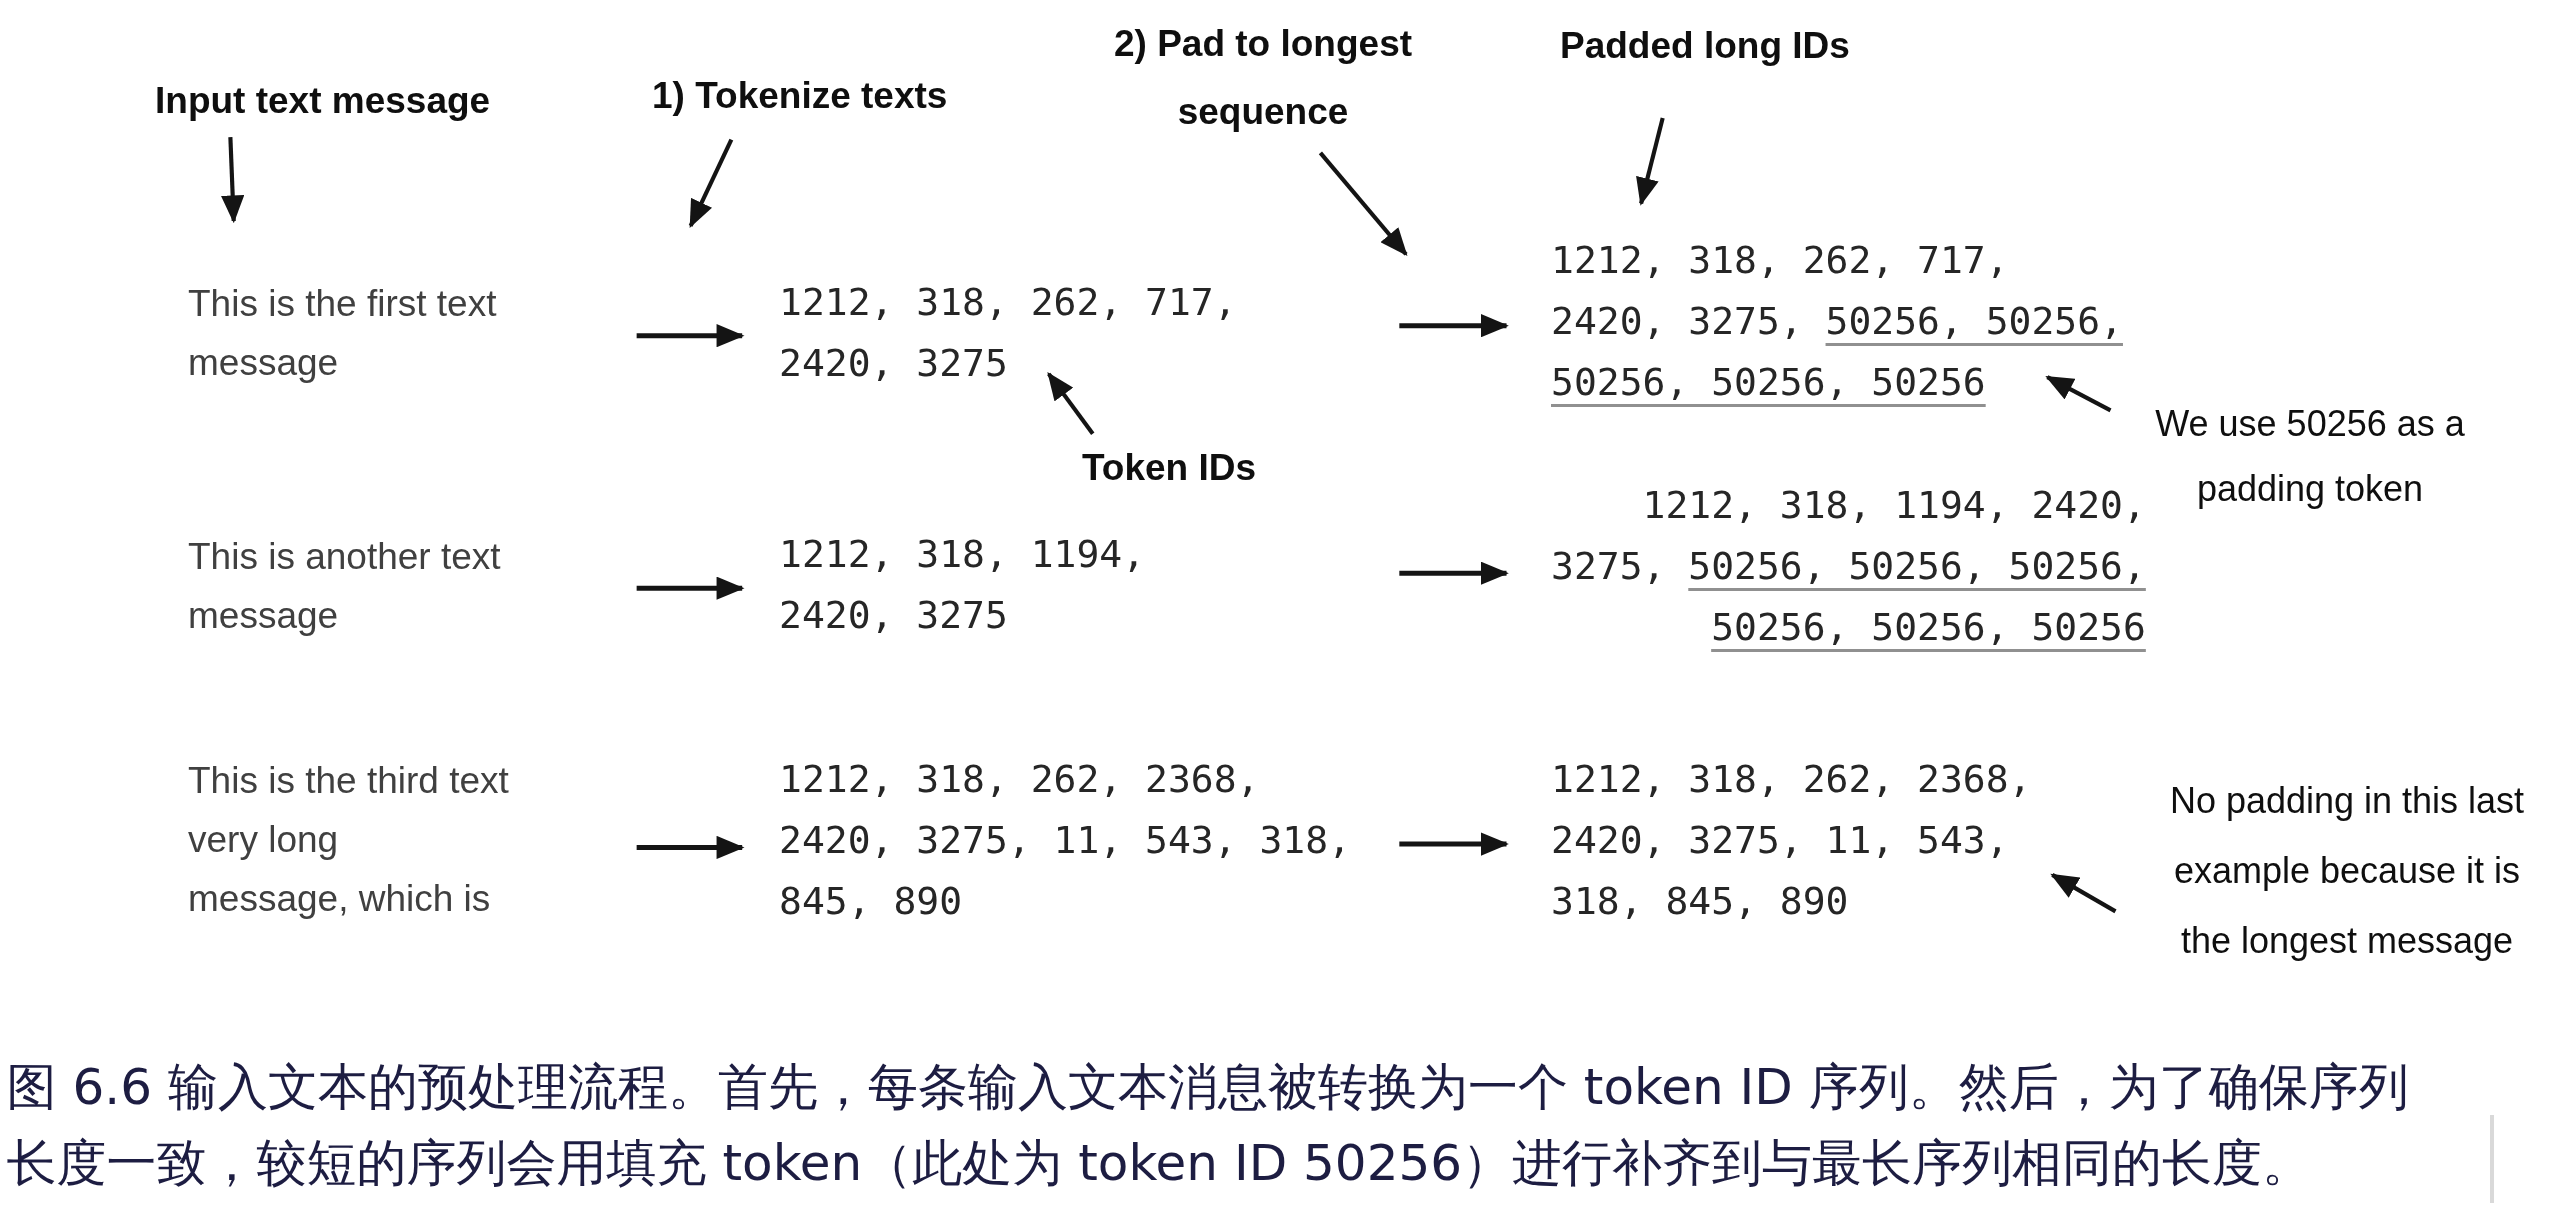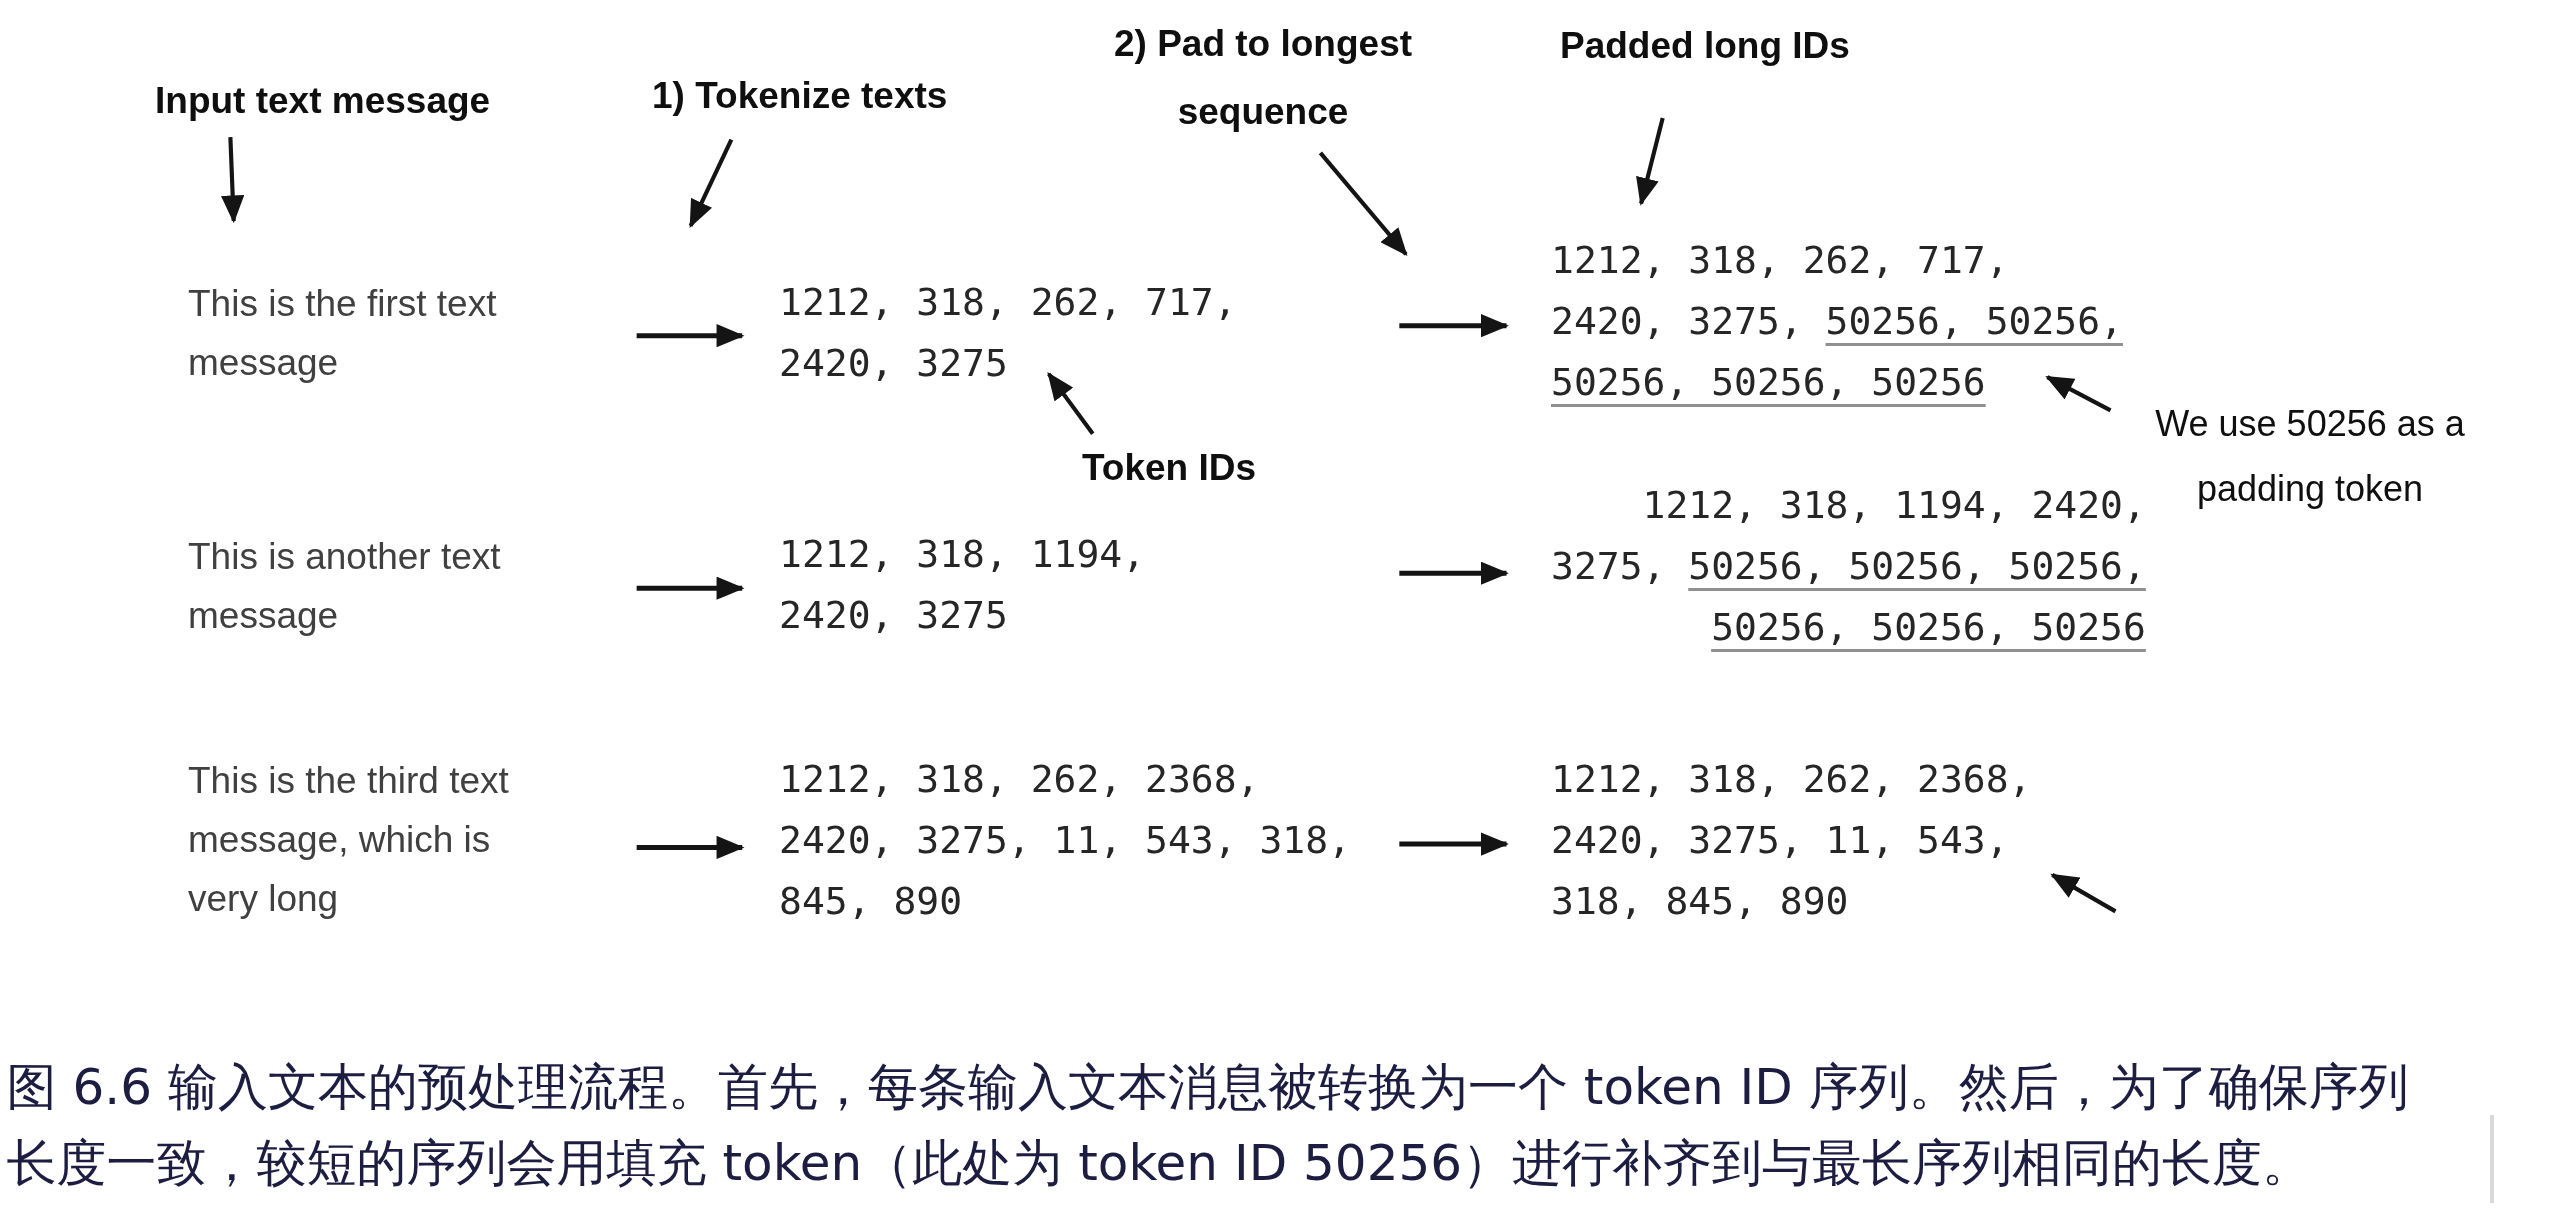--- a/index.html
+++ b/index.html
@@ -128,41 +128,46 @@
     <div>2420, 3275</div>
   </div>
   <div class="abs mono" style="left:1551px;top:475px;text-align:right;">
     <div><span>1212, 318, 1194, 2420,</span><span class="ul"></span></div>
     <div><span>3275, </span><span class="ul">50256, 50256, 50256,</span></div>
     <div><span></span><span class="ul">50256, 50256, 50256</span></div>
   </div>
 
   <div class="abs msg" style="left:188px;top:751px;">
     <div>This is the third text</div>
+    <div>very long</div>
     <div>message, which is</div>
-    <div>very long</div>
   </div>
   <div class="abs mono" style="left:779px;top:749px;">
     <div>1212, 318, 262, 2368,</div>
     <div>2420, 3275, 11, 543, 318,</div>
     <div>845, 890</div>
   </div>
   <div class="abs mono" style="left:1551px;top:749px;">
     <div><span>1212, 318, 262, 2368,</span><span class="ul"></span></div>
     <div><span>2420, 3275, 11, 543,</span><span class="ul"></span></div>
     <div><span>318, 845, 890</span><span class="ul"></span></div>
   </div>
 
   <div class="abs lbl" style="left:1082px;top:445px;">Token IDs</div>
 
   <div class="abs note" style="left:2123px;top:391px;width:374px;line-height:65px;">
     <div>We use 50256 as a</div>
     <div>padding token</div>
   </div>
 
+  <div class="abs note" style="left:2131px;top:766px;width:432px;line-height:70px;">
+    <div>No padding in this last</div>
+    <div>example because it is</div>
+    <div>the longest message</div>
+  </div>
 
   <div class="abs caption" style="left:6.6px;top:1049px;">图 6.6 输入文本的预处理流程。首先，每条输入文本消息被转换为一个 token ID 序列。然后，为了确保序列</div>
   <div class="abs caption" style="left:6.6px;top:1125px;">长度一致，较短的序列会用填充 token（此处为 token ID 50256）进行补齐到与最长序列相同的长度。</div>
 
   <div class="abs artifact" style="left:2490px;top:1115px;width:4.2px;height:88px;"></div>
 
 </div>
 
 
 </body></html>

